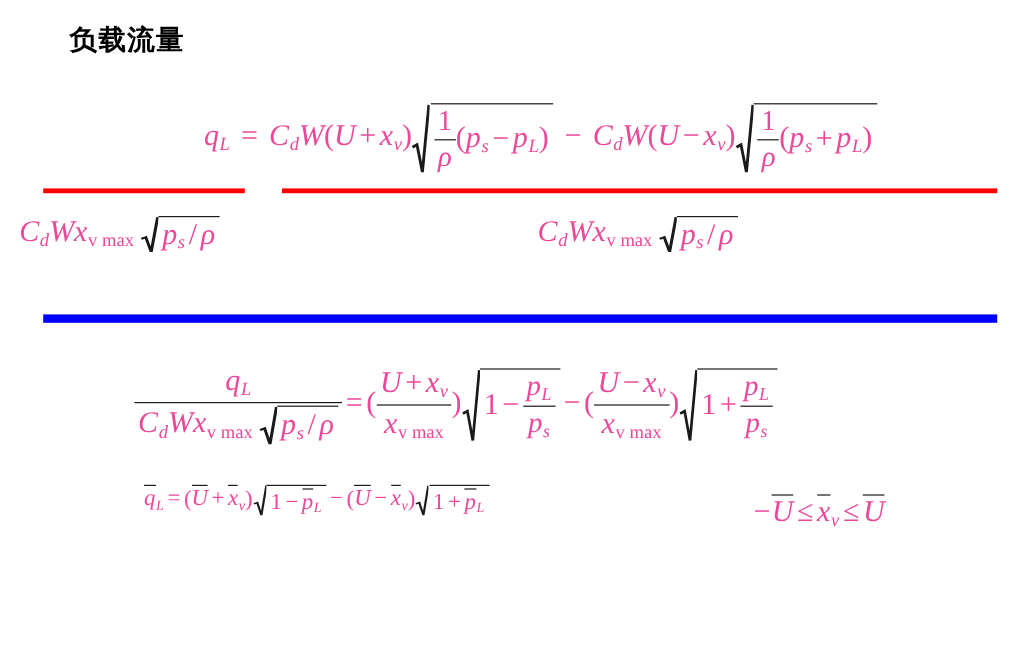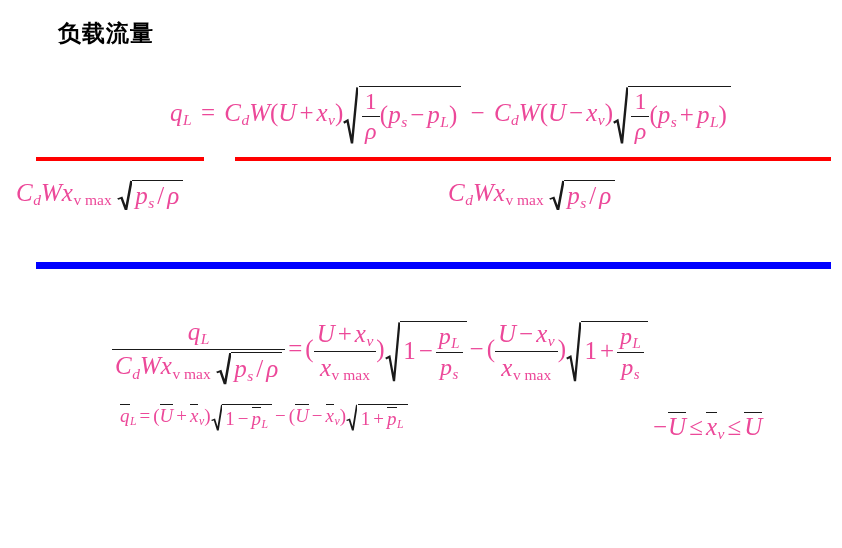--- a/index.html
+++ b/index.html
@@ -118,32 +118,32 @@
   }
   #den-right {
     position: absolute;
     left: 448px;
     top: 180px;
     font-size: 25px;
   }
   #eq-line-2 {
     position: absolute;
     left: 112px;
-    top: 318px;
+    top: 304px;
     font-size: 25px;
   }
   #eq-line-3 {
     position: absolute;
     left: 120px;
     top: 404px;
     font-size: 19px;
   }
   #cond-3 {
     position: absolute;
-    left: 652px;
+    left: 627px;
     top: 412px;
     font-size: 25px;
   }
 
   
   .rule-red-left {
     position: absolute;
     left: 36px;
     top: 157px;
     width: 168px;

